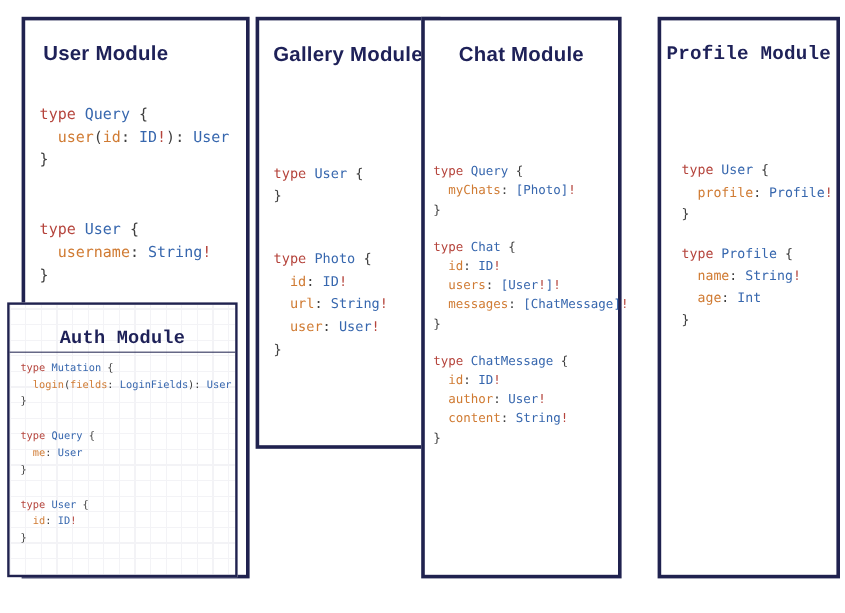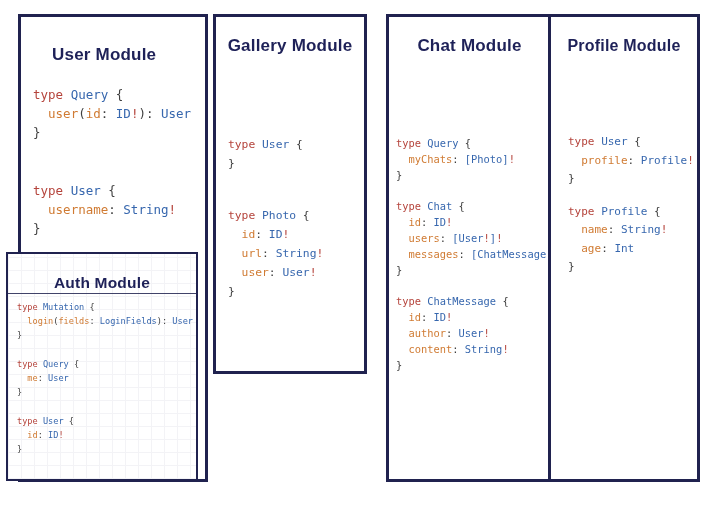--- a/index.html
+++ b/index.html
@@ -20,43 +20,43 @@
   }
   .canvas{position:absolute;inset:0;}
   .module{
     position:absolute;
     background:#ffffff;
     border:3px solid var(--c-border);
     box-sizing:border-box;
   }
   #m-user   {left:18px; top:14px; width:190px; height:468px;}
   #m-gallery{left:213px;top:14px; width:154px; height:360px;}
-  #m-chat   {left:386px;top:14px; width:167px; height:468px;}
+  #m-chat   {left:351px;top:14px; width:167px; height:468px;}
   #m-profile{left:548px;top:14px; width:152px; height:468px;}
   #m-auth{
     left:6px; top:252px; width:192px; height:229px;
     border-width:2px; z-index:2;
     background-color:#ffffff;
     background-image:
       repeating-linear-gradient(0deg,  #f3f3f6 0 1px, transparent 1px 13px),
       repeating-linear-gradient(90deg, #f3f3f6 0 1px, transparent 1px 13px);
   }
   .title{
     margin:0;
     color:var(--c-title);
     font-weight:bold;
     font-size:17px;
     line-height:1.1;
     text-align:center;
     padding-top:20px;
     letter-spacing:.2px;
   }
-  #m-user .title{text-align:left;padding-left:15px;padding-top:29px;margin-left:16px;}
-  #m-profile .title{font-size:16px;}
-  #m-auth .title{font-size:15.5px;padding-top:20px;}
+  #m-user .title{text-align:left;padding-left:15px;padding-top:19px;}
+  #m-profile .title{font-size:16px;font-family:Liberation Mono, monospace;}
+  #m-auth .title{font-size:15.5px;padding-top:20px;font-family:Liberation Mono, monospace;}
   .auth-divider{
     position:absolute;left:0;right:0;top:39px;height:1px;
     background:var(--c-border);opacity:.85;
   }
   .code{
     position:absolute;
     font-family:"DejaVu Sans Mono",monospace;
     color:var(--c-pn);
   }
   .ln{white-space:pre;}

